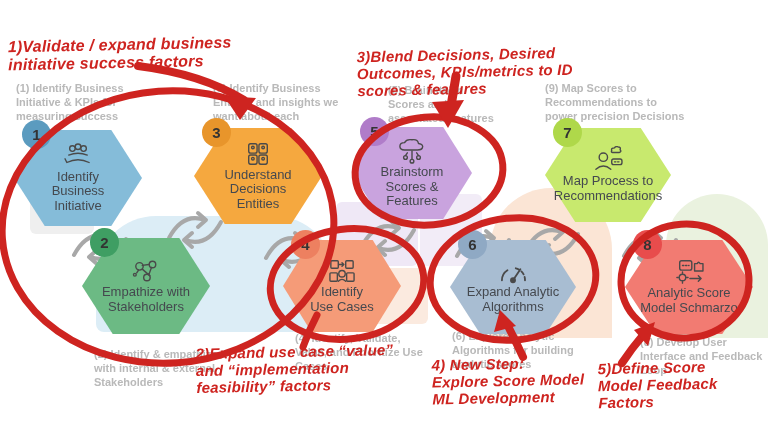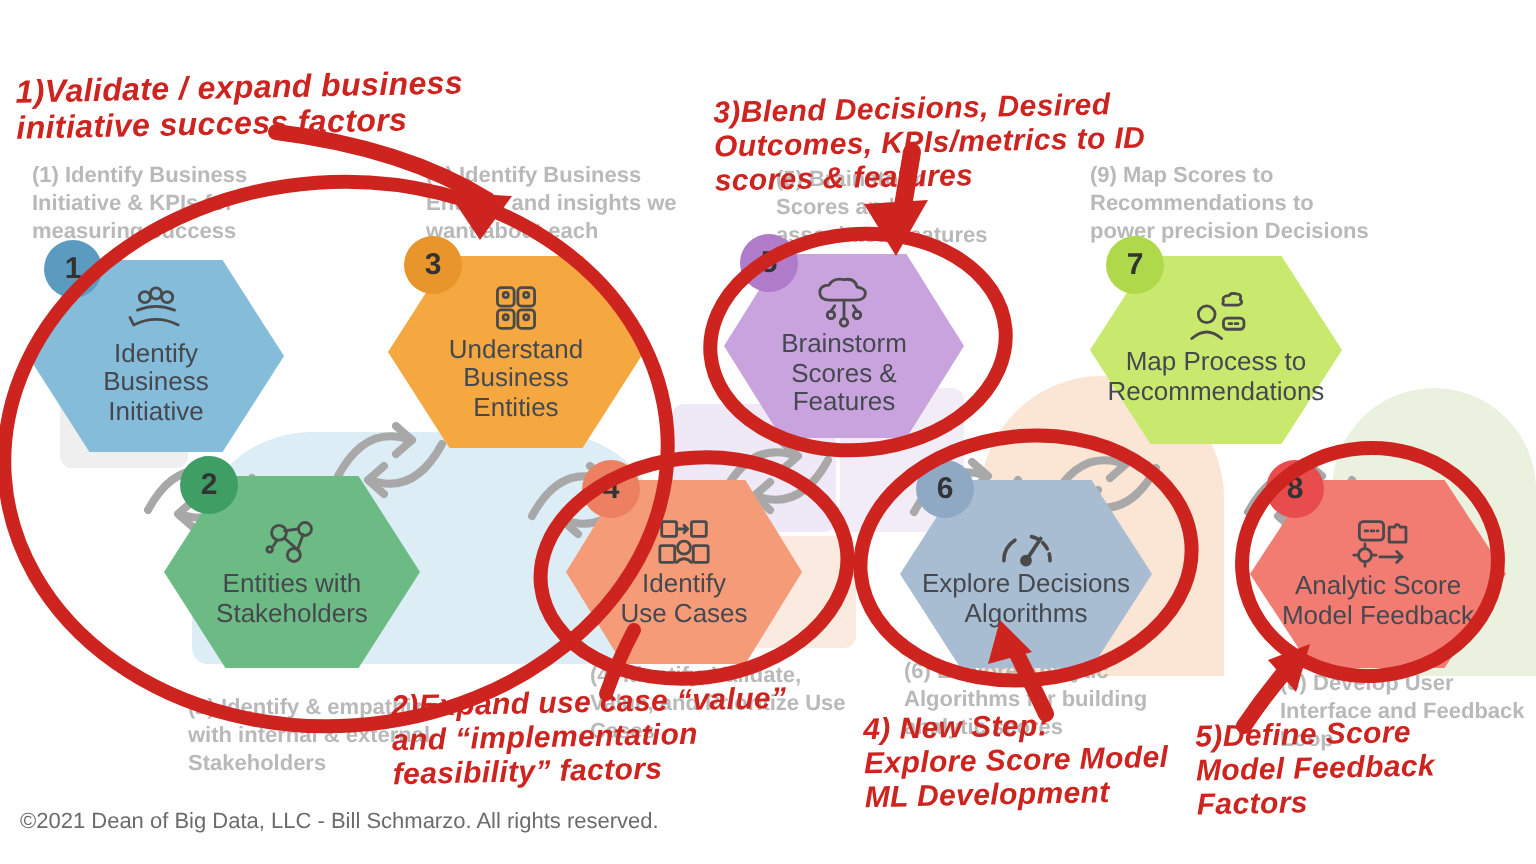--- a/index.html
+++ b/index.html
@@ -123,21 +123,21 @@
       </div>
     <div class="hex-content">
       <svg class="hex-icon" width="34" height="26" viewBox="0 0 36 28" stroke="#4a4a4a" stroke-width="1.5" fill="none" stroke-linecap="round" stroke-linejoin="round">
         <circle cx="11" cy="9" r="4"></circle>
           <circle cx="25" cy="7" r="3.5"></circle>
           <circle cx="19" cy="21" r="3.5"></circle>
         <path d="M14,12 L22,19 M14,8 L21,7 M24,10 L21,18"></path>
           <circle cx="6" cy="18" r="1.5"></circle>
           <path d="M8,16 L10,13"></path>
       </svg>
-      <div class="hex-label">Entities with
+      <div class="hex-label">Empathize with
 Stakeholders</div>
     </div>
   </div>
 
   <div class="hex" style="left:194px;top:128px;width:128px;height:96px;">
     <div class="hex-shape" style="background: rgb(245, 168, 63);"></div>
     <div class="badge" style="background: rgb(232, 149, 43);">
         <span>3</span>
       </div>
     <div class="hex-content">
@@ -145,21 +145,21 @@
         <rect x="7" y="3" width="9" height="10" rx="2"></rect>
           <rect x="18" y="3" width="9" height="10" rx="2"></rect>
         <rect x="7" y="15" width="9" height="10" rx="2"></rect>
           <rect x="18" y="15" width="9" height="10" rx="2"></rect>
         <circle cx="11.5" cy="7" r="1.4"></circle>
           <circle cx="22.5" cy="7" r="1.4"></circle>
           <circle cx="11.5" cy="19" r="1.4"></circle>
           <circle cx="22.5" cy="19" r="1.4"></circle>
       </svg>
       <div class="hex-label">Understand
-Business
+Decisions
 Entities</div>
     </div>
   </div>
 
   <div class="hex" style="left:283px;top:240px;width:118px;height:92px;">
     <div class="hex-shape" style="background: rgb(245, 155, 120);"></div>
     <div class="badge" style="background: rgb(237, 128, 96);">
         <span>4</span>
       </div>
     <div class="hex-content">
@@ -170,21 +170,21 @@
         <rect x="4" y="16" width="8" height="9" rx="1"></rect>
           <rect x="22" y="16" width="8" height="9" rx="1"></rect>
         <circle cx="17" cy="17" r="3.5"></circle>
           <path d="M13,25 Q17,21 21,25"></path>
       </svg>
       <div class="hex-label">Identify
 Use Cases</div>
     </div>
   </div>
 
-  <div class="hex" style="left:362px;top:127px;width:120px;height:92px;">
+  <div class="hex" style="left:352px;top:127px;width:120px;height:92px;">
     <div class="hex-shape" style="background: rgb(201, 163, 222);"></div>
     <div class="badge" style="background: rgb(176, 124, 201);">
         <span>5</span>
       </div>
     <div class="hex-content">
       <svg class="hex-icon" width="34" height="27" viewBox="0 0 36 29" stroke="#4a4a4a" stroke-width="1.5" fill="none" stroke-linecap="round" stroke-linejoin="round">
         <path d="M10,14 Q5,14 5,10 Q5,6 10,6 Q12,2 18,3 Q24,2 25,7 Q31,8 29,12 Q28,14 24,14 Z"></path>
         <circle cx="11" cy="22" r="2"></circle>
           <circle cx="18" cy="26" r="2"></circle>
           <circle cx="25" cy="22" r="2"></circle>
@@ -201,21 +201,21 @@
     <div class="badge" style="background: rgb(143, 169, 196);">
         <span>6</span>
       </div>
     <div class="hex-content">
       <svg class="hex-icon" width="36" height="24" viewBox="0 0 38 26" stroke="#4a4a4a" stroke-width="2" fill="none" stroke-linecap="round" stroke-linejoin="round">
         <path d="M7,22 A13,13 0 0 1 13,11"></path>
         <path d="M22,9 A13,13 0 0 1 32,22" stroke-dasharray="4 3"></path>
         <path d="M19,22 L27,10"></path>
           <circle cx="19" cy="22" r="2.2" fill="#4a4a4a"></circle>
       </svg>
-      <div class="hex-label">Explore Decisions
+      <div class="hex-label">Expand Analytic
 Algorithms</div>
     </div>
   </div>
 
   <div class="hex" style="left:545px;top:128px;width:126px;height:94px;">
     <div class="hex-shape" style="background: rgb(200, 233, 110);"></div>
     <div class="badge" style="background: rgb(175, 216, 74);">
         <span>7</span>
       </div>
     <div class="hex-content">
@@ -239,21 +239,21 @@
     <div class="hex-content">
       <svg class="hex-icon" width="34" height="27" viewBox="0 0 36 29" stroke="#4a4a4a" stroke-width="1.5" fill="none" stroke-linecap="round" stroke-linejoin="round">
         <rect x="8" y="3" width="13" height="10" rx="2"></rect>
           <path d="M11,8 L18,8" stroke-dasharray="1.5 1.8"></path>
         <path d="M24,6 L27,6 Q28,3 30,6 L33,6 L33,14 L24,14 Z"></path>
         <circle cx="11" cy="21" r="3.5"></circle>
           <path d="M11,16.5 L11,15 M11,25.5 L11,27 M6.5,21 L5,21 M15.5,21 L17,21"></path>
         <path d="M19,22 L31,22 M28,19 L31,22 L28,25"></path>
       </svg>
       <div class="hex-label">Analytic Score
-Model Feedback</div>
+Model Schmarzo</div>
     </div>
   </div>
 
   <svg id="marker-svg" width="768" height="432">
     <g stroke="currentColor" fill="none" stroke-width="7" stroke-linecap="round" stroke-linejoin="round" style="color: rgb(206, 36, 32);">
       <ellipse cx="168" cy="227" rx="166" ry="136" transform="rotate(-4 168 227)"></ellipse>
       <path d="M138,66 Q202,74 244,100" stroke-width="8"></path>
       <path d="M240,120 L224,96 L256,98 Z" fill="currentColor" stroke="none"></path>
       <ellipse cx="347" cy="284" rx="77" ry="55" transform="rotate(-7 347 284)"></ellipse>
       <path d="M303,347 Q309,330 317,315"></path>
@@ -277,14 +277,13 @@
   <div class="marker-note" style="left: 196px; top: 344px; color: rgb(206, 36, 32);">2)Expand use case “value”
 and “implementation
 feasibility” factors</div>
   <div class="marker-note" style="left: 432px; top: 356px; color: rgb(206, 36, 32);">4) New Step:
 Explore Score Model
 ML Development</div>
   <div class="marker-note" style="left: 598px; top: 360px; color: rgb(206, 36, 32);">5)Define Score
 Model Feedback
 Factors</div>
 
-  <div class="copyright">©2021 Dean of Big Data, LLC - Bill Schmarzo. All rights reserved.</div>
 </div>
 
 </body></html>

